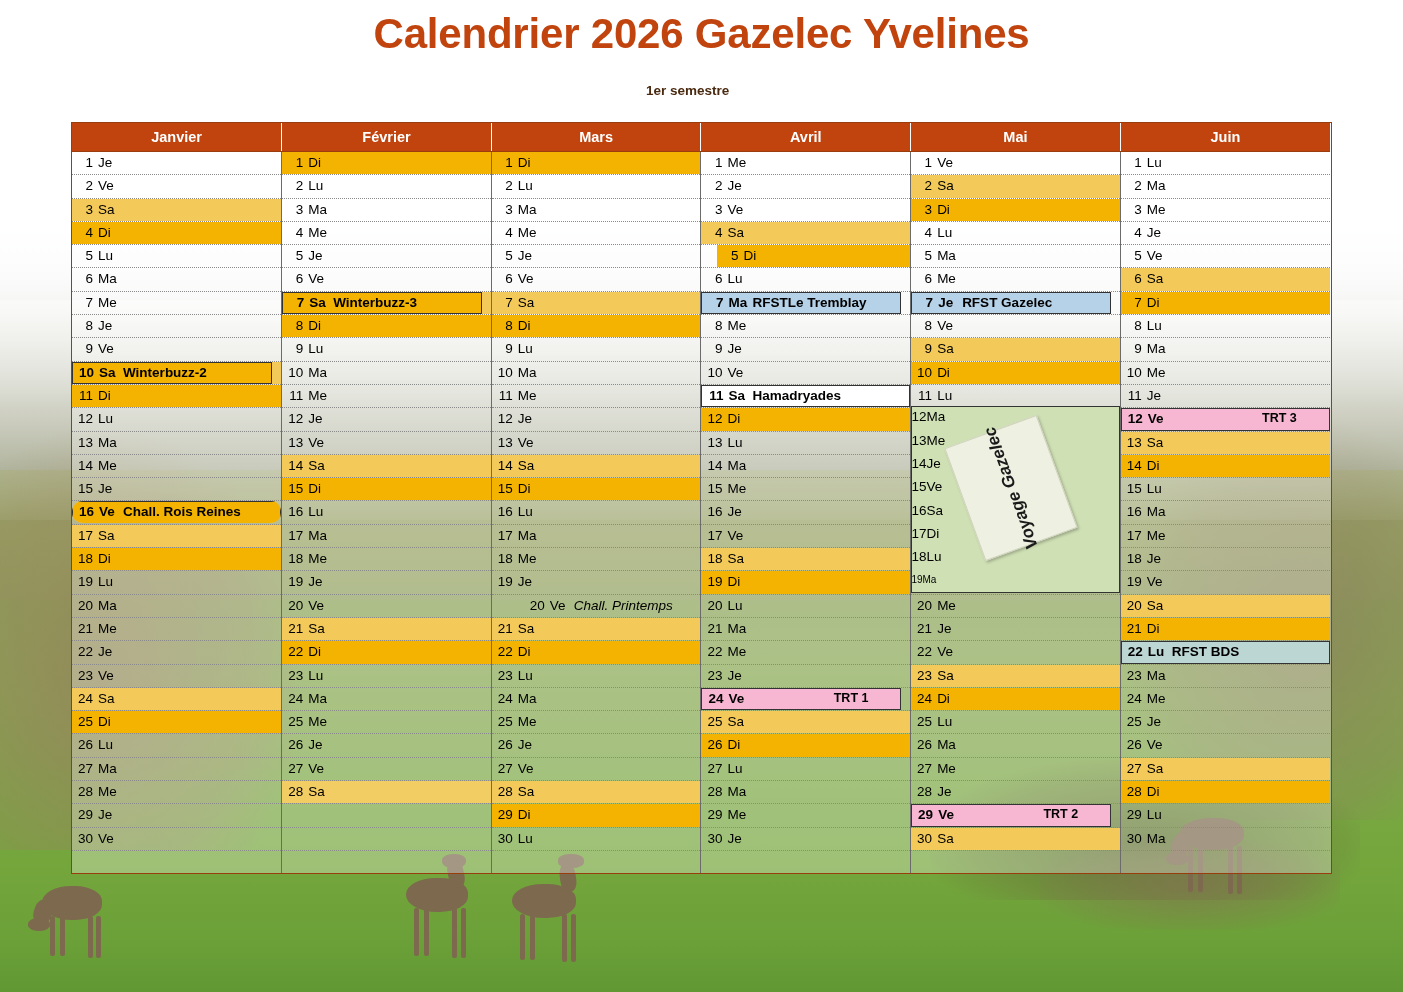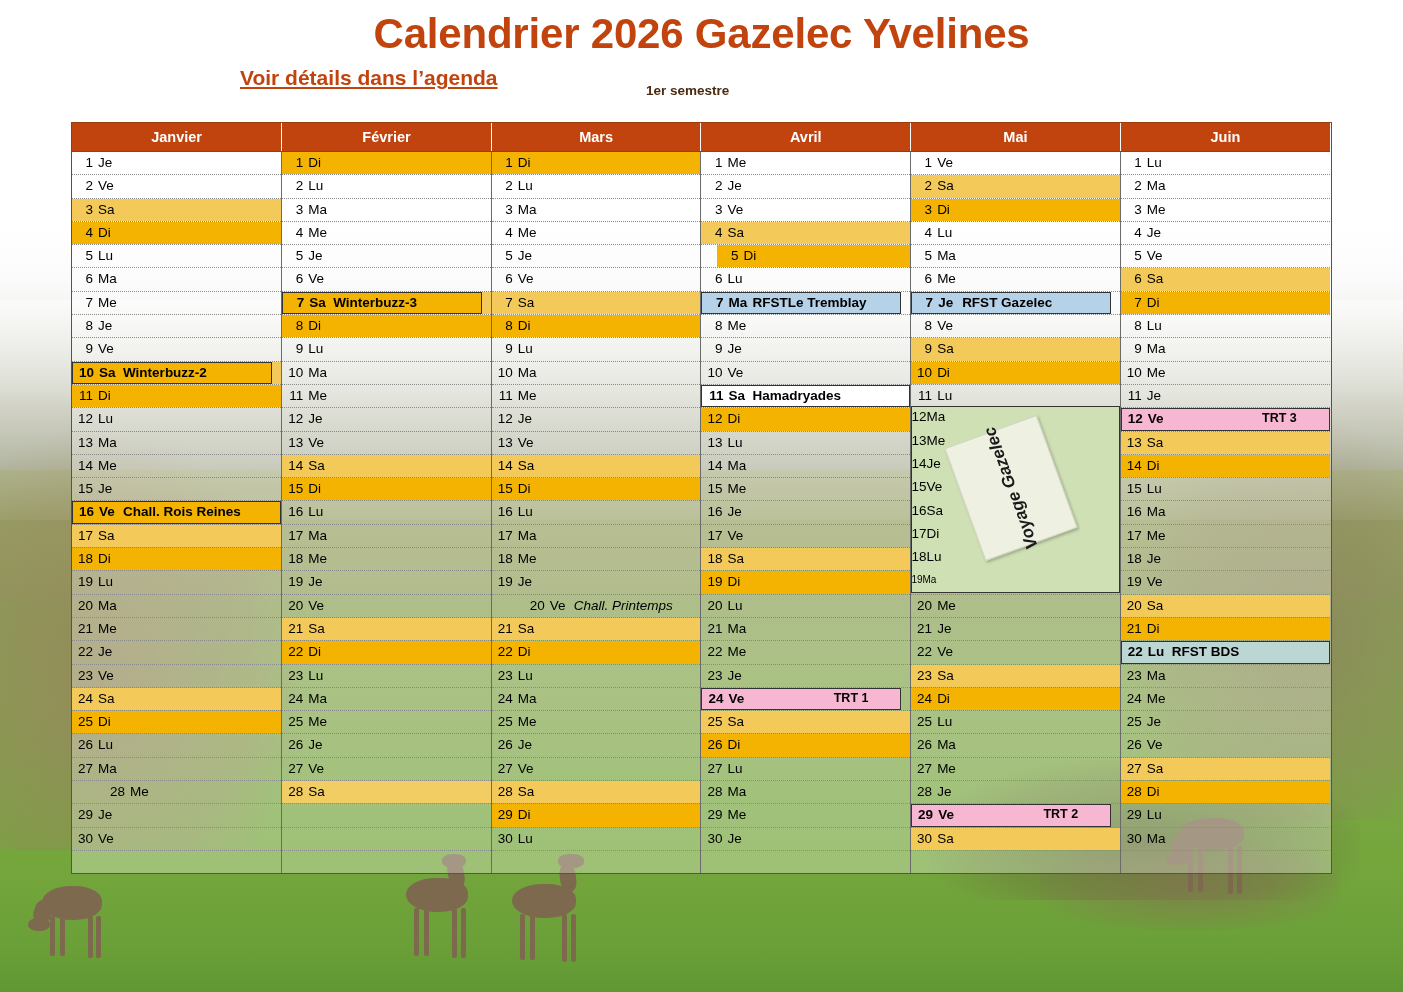--- a/index.html
+++ b/index.html
@@ -296,21 +296,20 @@
     <div class="leg" style="left:34px; top:34px; height:46px;"></div>
     <div class="leg" style="left:64px; top:34px; height:48px;"></div>
     <div class="leg" style="left:73px; top:34px; height:48px;"></div>
   </div>
 
   <div class="bg-fade-top"></div>
 </div>
 
 <div id="content">
   <div class="title">Calendrier 2026 Gazelec Yvelines</div>
-  <div class="subtitle">Voir détails dans l’agenda</div>
   <div class="semestre">1er semestre</div>
 
   <div class="cal-wrap">
     <table class="cal">
       <colgroup>
         <col>
           <col>
           <col>
           <col>
           <col>
@@ -640,21 +639,21 @@
               <div class="cell f-none"><span class="num">15</span><span class="dow">Me</span></div>
             </td>
             <td style="position: relative;">
               <div class="cell f-none"><span class="num">15</span><span class="dow">Ve</span></div>
             </td>
             <td style="position: relative;">
               <div class="cell f-none"><span class="num">15</span><span class="dow">Lu</span></div>
             </td>
           </tr>
           <tr>
-            <td style="position: relative;">
+            <td style="position: relative; border-radius: 11px;">
               <div class="cell f-sat"><span class="num">16</span><span class="dow">Ve</span></div>
               <div class="evbox ev-yellow" style="width: 209px;">
                 <div class="inner"><span class="num">16</span><span class="dow">Ve</span><span>Chall. Rois Reines</span></div>
               </div>
             </td>
             <td style="position: relative;">
               <div class="cell f-none"><span class="num">16</span><span class="dow">Lu</span></div>
             </td>
             <td style="position: relative;">
               <div class="cell f-none"><span class="num">16</span><span class="dow">Lu</span></div>
@@ -890,21 +889,21 @@
               <div class="cell f-none"><span class="num">27</span><span class="dow">Lu</span></div>
             </td>
             <td style="position: relative;">
               <div class="cell f-none"><span class="num">27</span><span class="dow">Me</span></div>
             </td>
             <td style="position: relative;">
               <div class="cell f-sat"><span class="num">27</span><span class="dow">Sa</span></div>
             </td>
           </tr>
           <tr>
-            <td style="position: relative; padding-left: 32px;">
+            <td style="position: relative;">
               <div class="cell f-none"><span class="num">28</span><span class="dow">Me</span></div>
             </td>
             <td style="position: relative;">
               <div class="cell f-satlt"><span class="num">28</span><span class="dow">Sa</span></div>
             </td>
             <td style="position: relative;">
               <div class="cell f-sat"><span class="num">28</span><span class="dow">Sa</span></div>
             </td>
             <td style="position: relative;">
               <div class="cell f-none"><span class="num">28</span><span class="dow">Ma</span></div>

